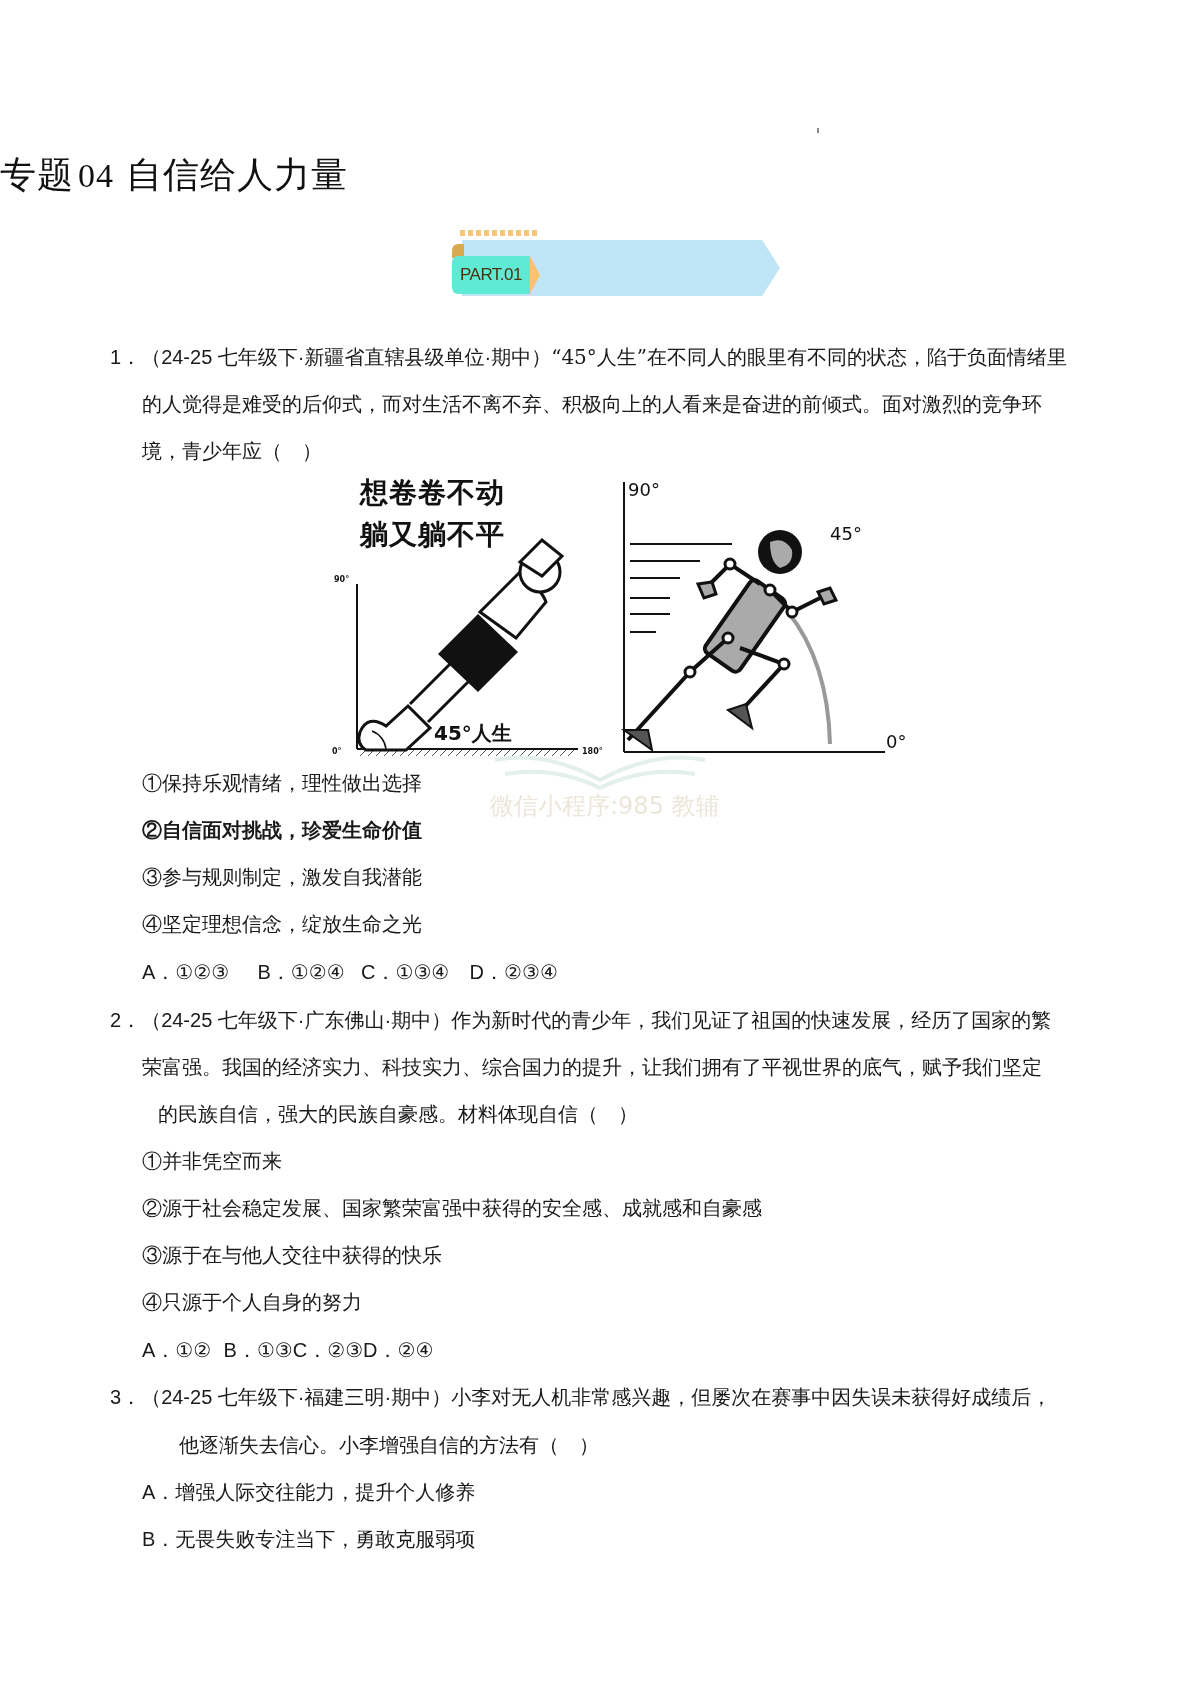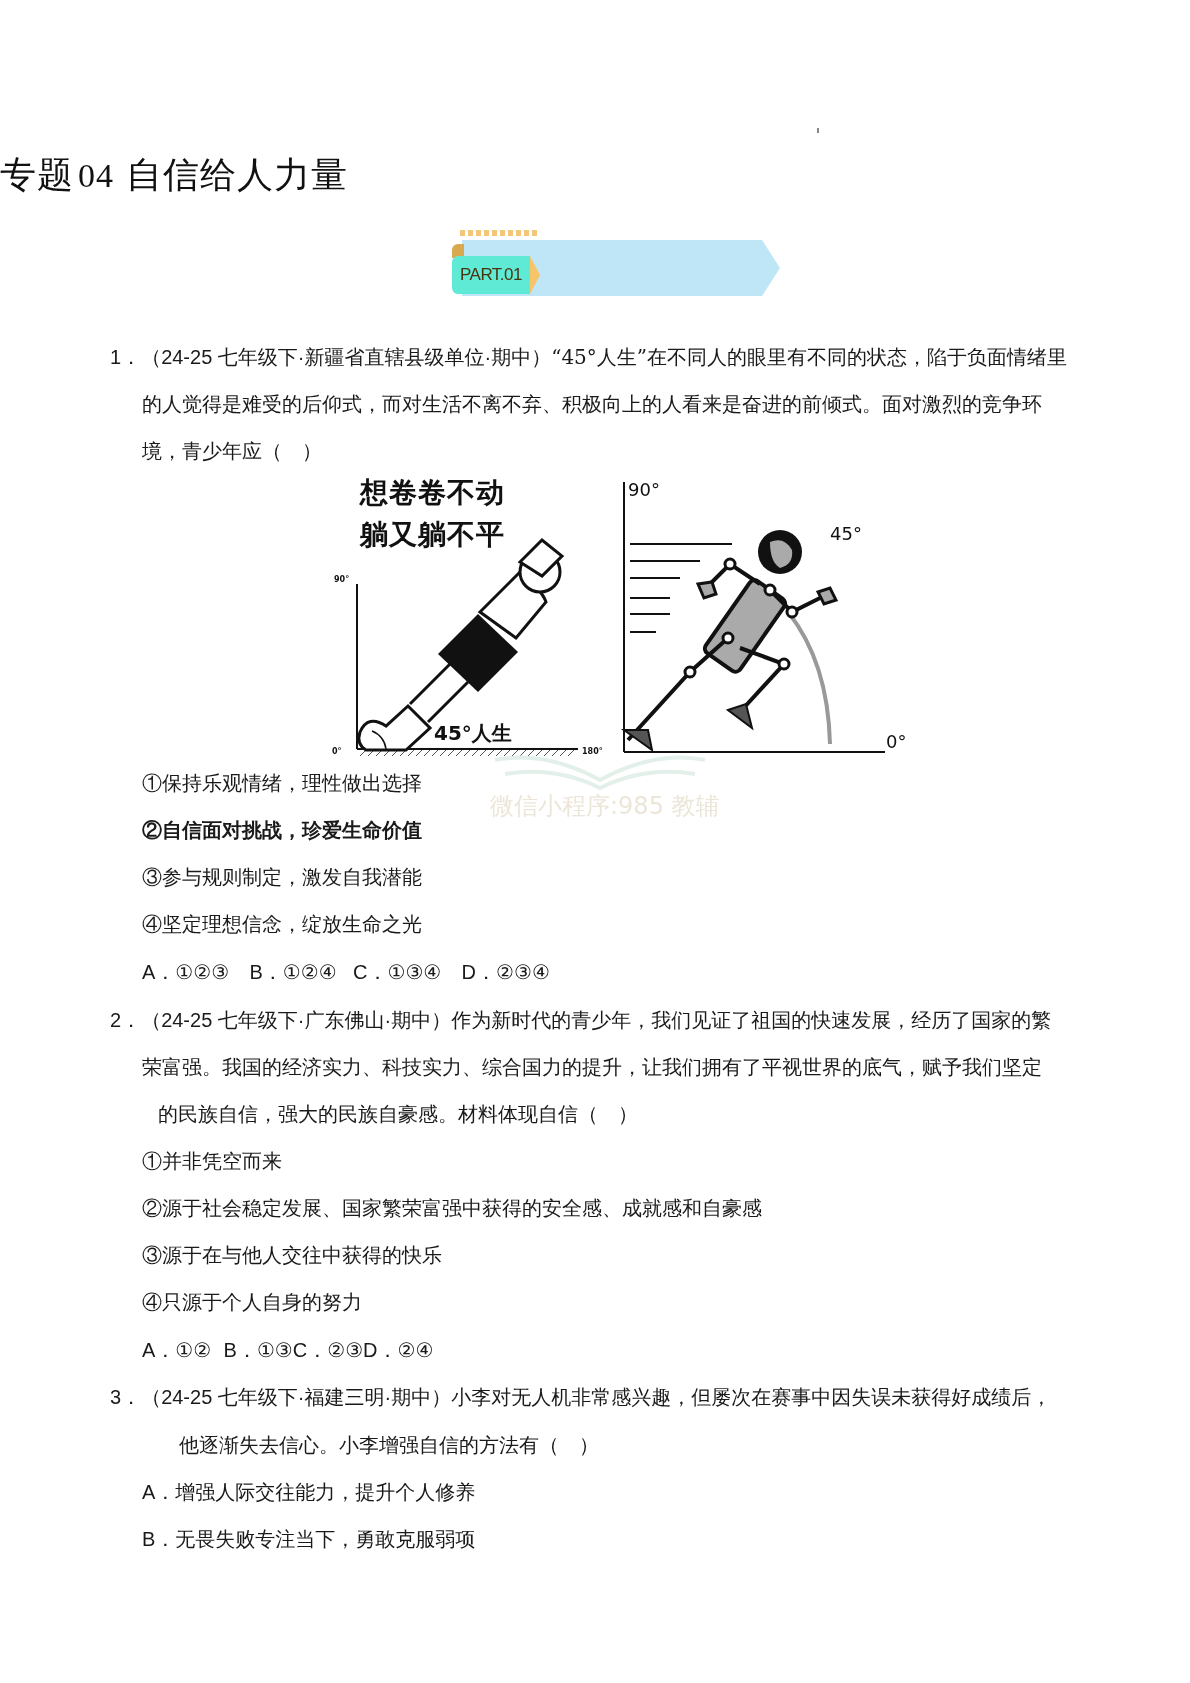--- a/index.html
+++ b/index.html
@@ -167,21 +167,21 @@
 </svg>
 <div class="abs watermark">微信小程序:985 教辅</div>
 
 <div class="abs line" style="left:142px;top:770px;">①保持乐观情绪，理性做出选择</div>
 <div class="abs line" style="left:142px;top:817px;font-weight:bold;">②自信面对挑战，珍爱生命价值</div>
 <div class="abs line" style="left:142px;top:864px;">③参与规则制定，激发自我潜能</div>
 <div class="abs line" style="left:142px;top:911px;">④坚定理想信念，绽放生命之光</div>
 
 <div class="abs line" style="left:142px;top:959px;">
   <span><span class="ans">A．</span><span>①②③</span></span>
-  <span style="margin-left:14px"><span class="ans">B．</span><span>①②④</span></span>
+  <span style="margin-left:22px"><span class="ans">B．</span><span>①②④</span></span>
   <span style="margin-left:10px"><span class="ans">C．</span><span>①③④</span></span>
   <span style="margin-left:14px"><span class="ans">D．</span><span>②③④</span></span>
 </div>
 
 <div class="abs line" style="left:110px;top:1007px;">
   <span class="qno">2．</span><span class="src">（24-25 七年级下·广东佛山·期中）</span><span>作为新时代的青少年，我们见证了祖国的快速发展，经历了国家的繁</span>
 </div>
 <div class="abs line" style="left:142px;top:1054px;">荣富强。我国的经济实力、科技实力、综合国力的提升，让我们拥有了平视世界的底气，赋予我们坚定</div>
 <div class="abs line" style="left:142px;top:1101px;margin-left:16px;">的民族自信，强大的民族自豪感。材料体现自信（　）</div>
 

